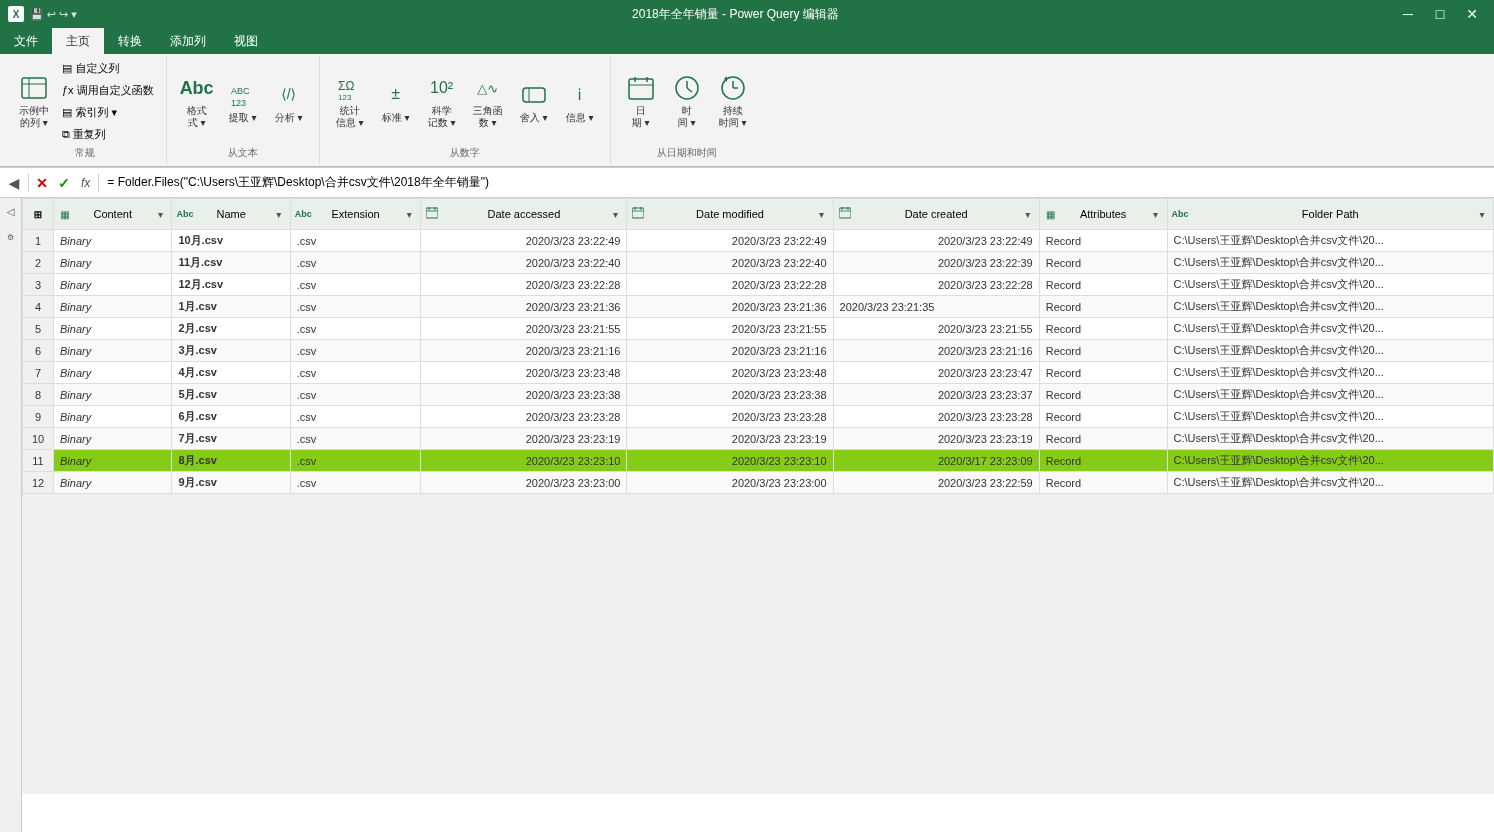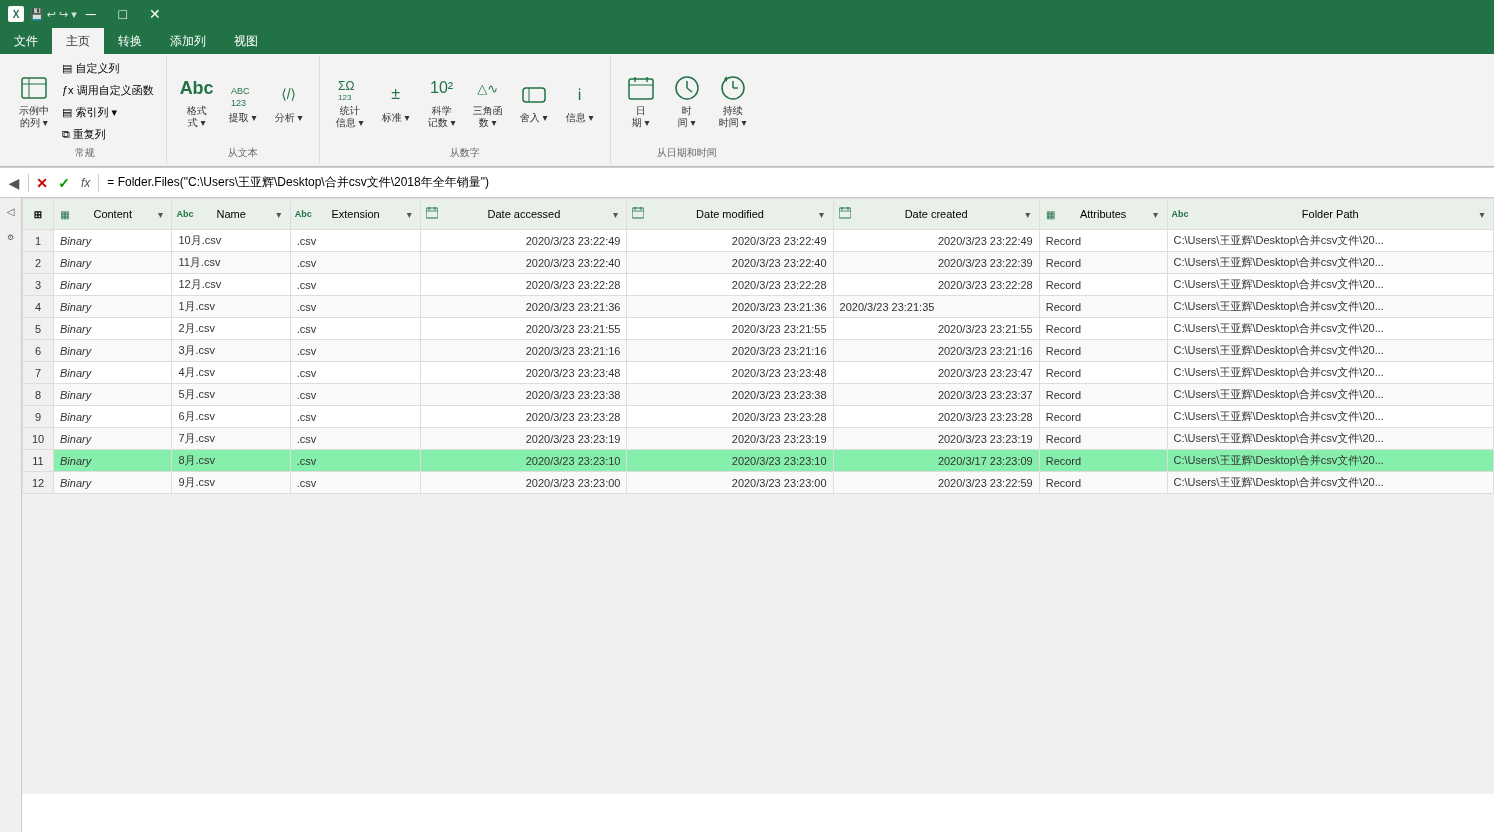--- a/index.html
+++ b/index.html
@@ -51,33 +51,34 @@
     .data-table { border-collapse: collapse; width: 100%; font-size: 12px; }
     .data-table th, .data-table td { border: 1px solid #ddd; padding: 0; white-space: nowrap; }
     .data-table thead tr { background: #e9f0e9; }
     .col-header { display: flex; align-items: center; height: 30px; padding: 0 4px; gap: 2px; font-weight: normal; font-size: 11px; }
     .col-header-icon { color: #217346; font-size: 10px; width: 14px; text-align: center; flex-shrink: 0; }
     .col-header-text { flex: 1; overflow: hidden; }
     .col-header-filter { width: 14px; text-align: center; cursor: pointer; color: #555; font-size: 10px; flex-shrink: 0; }
     .row-num { background: #f0f0f0; color: #555; text-align: center; width: 30px; min-width: 30px; border: 1px solid #ddd; font-size: 11px; padding: 0 2px; }
     .row-index-header { background: #e9f0e9; border: 1px solid #ddd; }
     .data-table td { height: 22px; padding: 2px 6px; font-size: 11px; color: #333; }
-    .name-cell { color: #217346; }
+    .name-cell { color: #217346; font-weight: bold; }
     .binary-cell { color: #333; font-style: italic; }
 
     .table-container { background: white; }
   </style>
 </head>
 <body>
 
 <div class="title-bar">
   <div class="title-bar-left">
     <div class="title-bar-icon">X</div>
     <span style="font-size:11px; color:rgba(255,255,255,0.8);">💾 ↩ ↪ ▾</span>
   </div>
+  <div class="title-bar-title">2018年全年销量 - Power Query 编辑器</div>
   <div class="title-bar-controls">
     <div class="title-ctrl-btn">─</div>
     <div class="title-ctrl-btn">□</div>
     <div class="title-ctrl-btn">✕</div>
   </div>
 </div>
 
 <div class="ribbon">
   <div class="ribbon-tabs">
     <div class="ribbon-tab">文件</div>
@@ -435,21 +436,21 @@
             <td class="row-num">10</td>
             <td class="binary-cell">Binary</td>
             <td class="name-cell">7月.csv</td>
             <td>.csv</td>
             <td style="text-align: right;">2020/3/23 23:23:19</td>
             <td style="text-align: right;">2020/3/23 23:23:19</td>
             <td style="text-align: right;">2020/3/23 23:23:19</td>
             <td>Record</td>
             <td>C:\Users\王亚辉\Desktop\合并csv文件\20...</td>
           </tr>
-          <tr style="background: #86efac;">
+          <tr style="background: #84cc16;">
             <td class="row-num">11</td>
             <td class="binary-cell">Binary</td>
             <td class="name-cell">8月.csv</td>
             <td>.csv</td>
             <td style="text-align: right;">2020/3/23 23:23:10</td>
             <td style="text-align: right;">2020/3/23 23:23:10</td>
             <td style="text-align: right;">2020/3/17 23:23:09</td>
             <td>Record</td>
             <td>C:\Users\王亚辉\Desktop\合并csv文件\20...</td>
           </tr>

